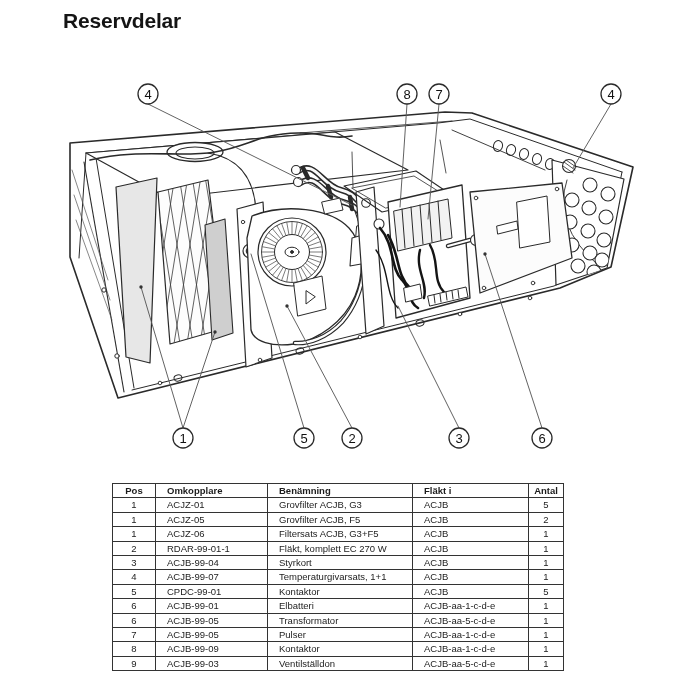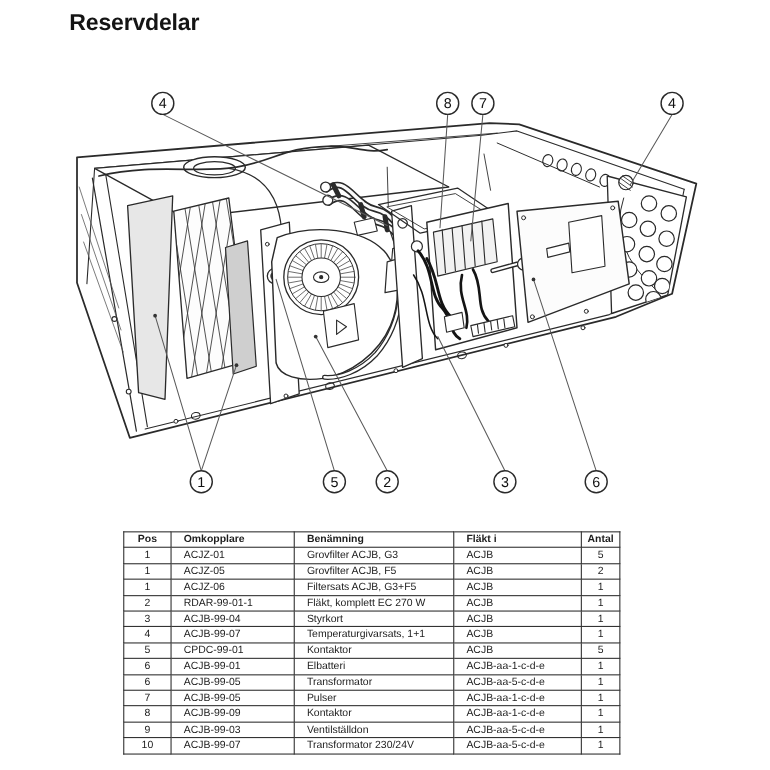--- a/index.html
+++ b/index.html
@@ -399,23 +399,16 @@
       <td>ACJB-aa-1-c-d-e</td>
       <td class="c-antal">1</td>
     </tr>
         <tr>
       <td class="c-pos">9</td>
       <td>ACJB-99-03</td>
       <td>Ventilställdon</td>
       <td>ACJB-aa-5-c-d-e</td>
       <td class="c-antal">1</td>
     </tr>
-        <tr>
-      <td class="c-pos">10</td>
-      <td>ACJB-99-07</td>
-      <td>Transformator 230/24V</td>
-      <td>ACJB-aa-5-c-d-e</td>
-      <td class="c-antal">1</td>
-    </tr>
       </tbody>
   </table>
 
 </div>
 
 </body></html>

